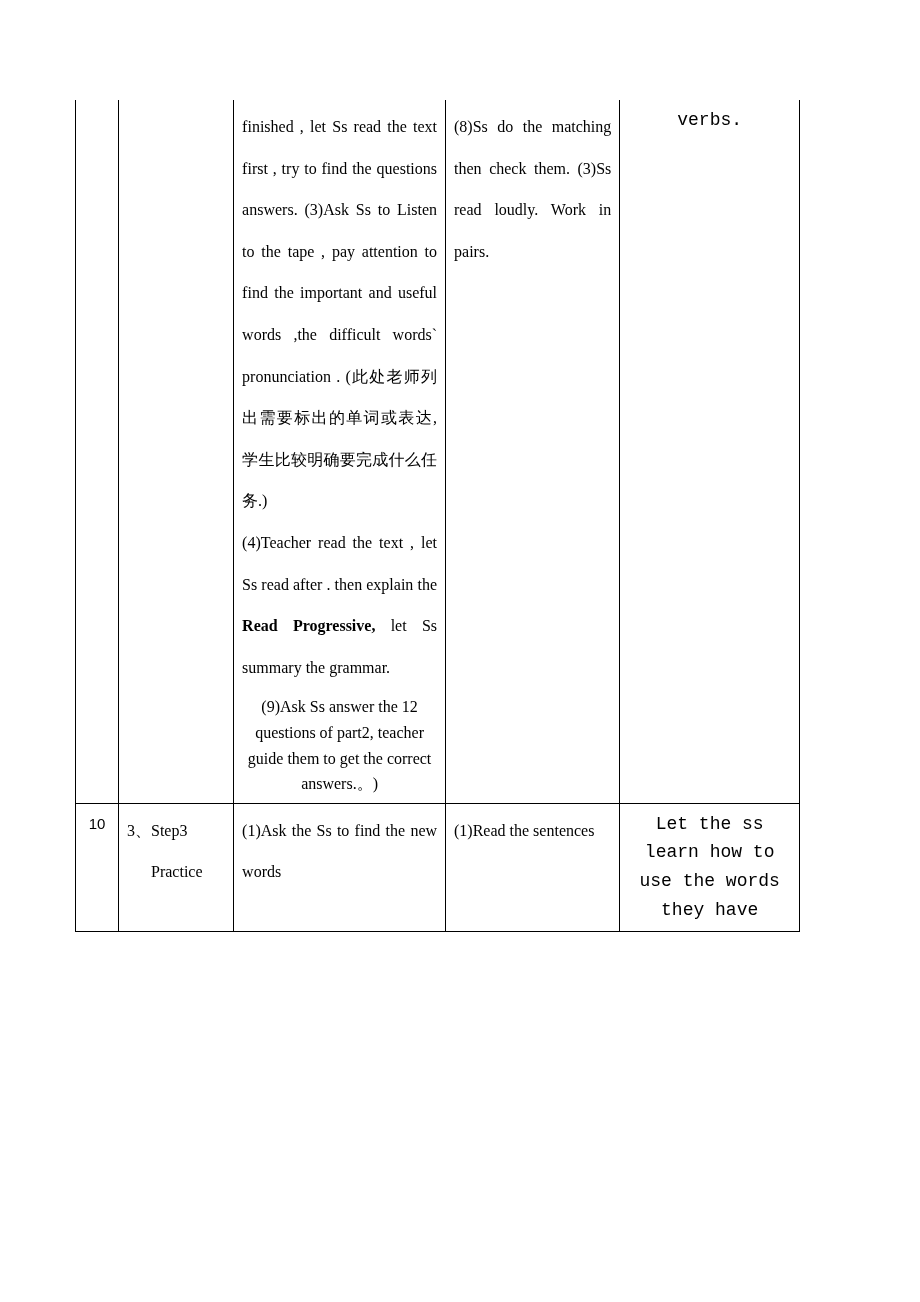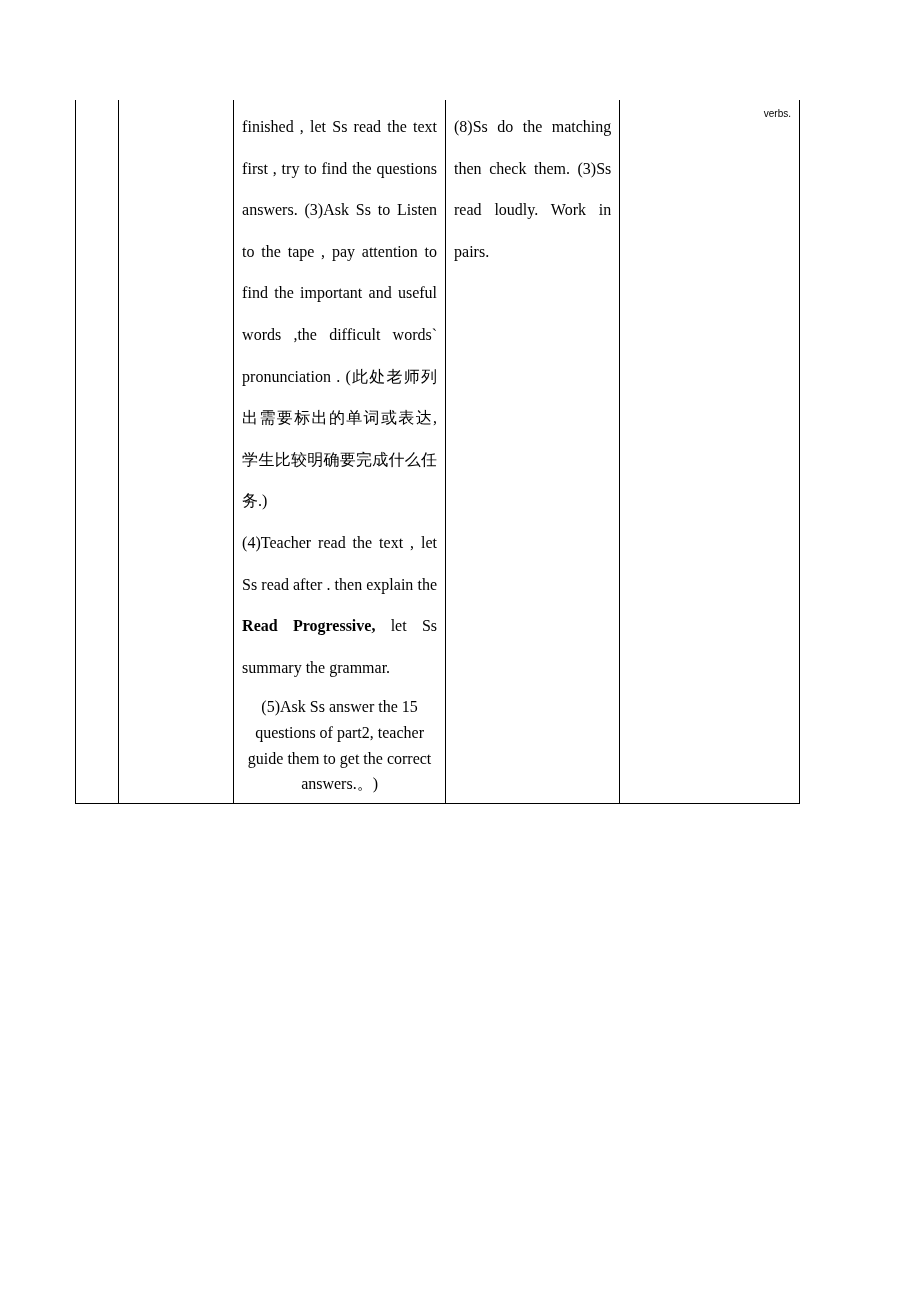--- a/index.html
+++ b/index.html
@@ -23,21 +23,21 @@
     padding: 6px 8px;
     font-size: 16px;
     line-height: 2.6;
     text-align: justify;
     text-justify: inter-ideograph;
   }
   .col1 { width: 35px; text-align: center; font-family: Arial, sans-serif; font-size: 15px; line-height: 1.8; padding: 6px 2px; }
   .col2 { width: 90px; }
   .col3 { width: 180px; }
   .col4 { width: 145px; }
-  .col5 { width: 150px; font-family: Liberation Sans, sans-serif; font-size: 10px; text-align: right; line-height: 1.6; vertical-align: top; }
+  .col5 { width: 150px; font-family: Liberation Mono, monospace; font-size: 18px; text-align: center; line-height: 1.6; vertical-align: top; }
   .bold { font-weight: bold; }
   .block5 {
     line-height: 1.6;
     text-align: center;
     margin-top: 6px;
   }
   .no-top-border td { border-top: none; }
 </style>
 </head>
 <body>
@@ -45,20 +45,30 @@
 <div class="page">
   <table>
     <tbody>
         <tr class="no-top-border">
       <td class="col1"></td>
       <td class="col2"></td>
       <td class="col3">
         <span>finished , let Ss read the text first , try to find the questions answers. (3)Ask Ss to Listen to the tape , pay attention to find the important and useful words ,the difficult words` pronunciation . (此处老师列出需要标出的单词或表达, 学生比较明确要完成什么任务.)</span>
         <br>
         <span>(4)Teacher read the text , let Ss read after .  then explain the </span><span class="bold">Read Progressive,</span><span> let Ss summary the grammar.</span>
-        <div class="block5"> (5)Ask Ss answer the 15 questions of part2, teacher guide them to get the correct answers.。)</div>
+        <div class="block5"> (9)Ask Ss answer the 12 questions of part2, teacher guide them to get the correct answers.。)</div>
       </td>
       <td class="col4">(8)Ss do the matching then check them. (3)Ss read loudly. Work in pairs.</td>
       <td class="col5">verbs.</td>
+    </tr>
+    <tr>
+      <td class="col1">10</td>
+      <td class="col2">
+        <span>3、Step3</span><br>
+        <span style="display:inline-block; text-indent: 1.5em;">Practice</span>
+      </td>
+      <td class="col3">(1)Ask the Ss to find the new words</td>
+      <td class="col4">(1)Read the sentences</td>
+      <td class="col5">Let the ss learn how to use the words they have</td>
     </tr>
   </tbody>
     </table>
 </div>
 
 </body></html>

